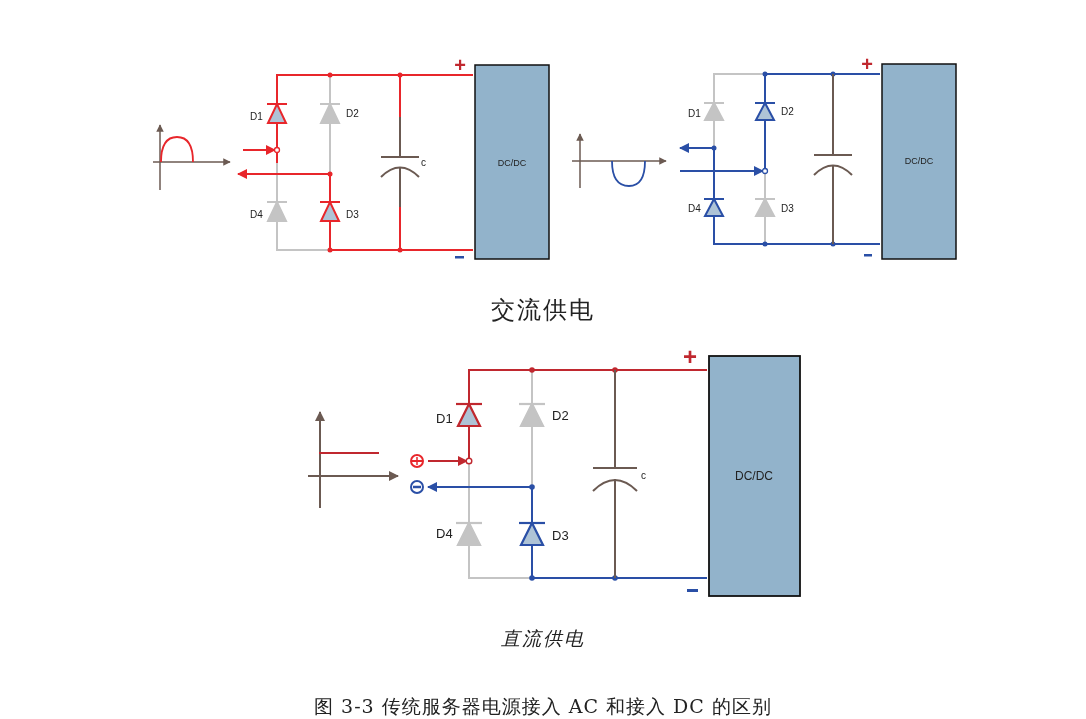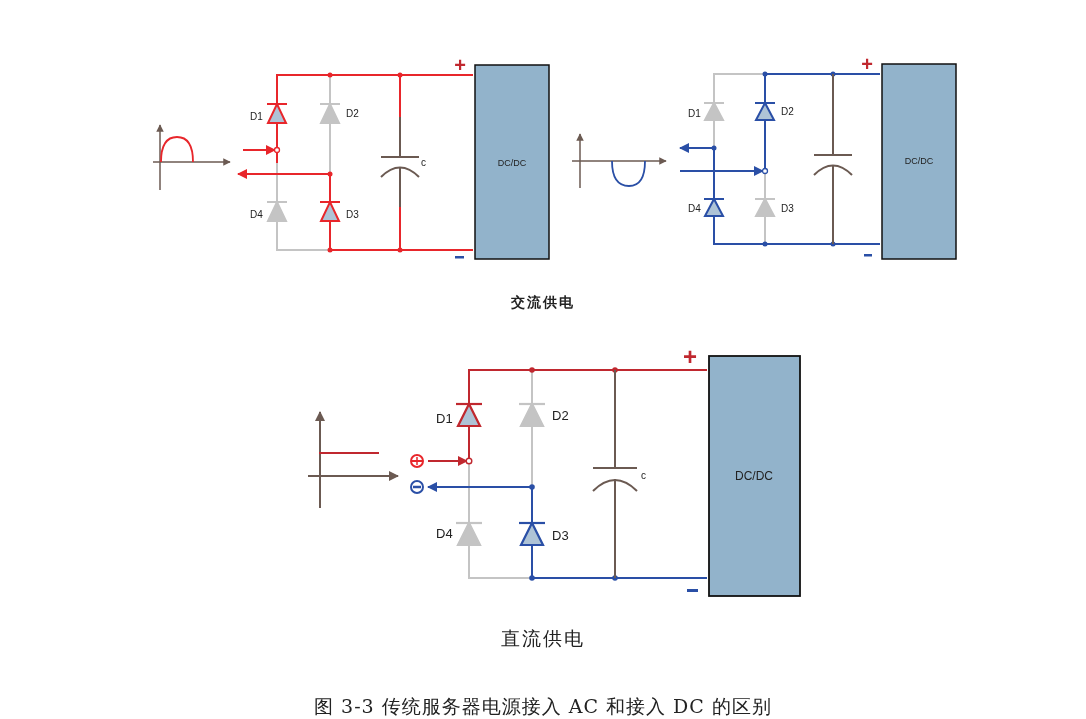--- a/index.html
+++ b/index.html
@@ -3,22 +3,22 @@
 <meta charset="utf-8">
 <style>
   html, body { margin: 0; padding: 0; background: #ffffff; }
   body { width: 1086px; height: 719px; position: relative; overflow: hidden; }
   #canvas { position: absolute; left: 0; top: 0; }
   .lbl { font-family: "Liberation Sans", "DejaVu Sans", sans-serif; font-size: 10px; fill: #222; }
   .lbl-big { font-family: "Liberation Sans", "DejaVu Sans", sans-serif; font-size: 13px; fill: #222; }
   .box-lbl { font-family: "Liberation Sans", "DejaVu Sans", sans-serif; fill: #222; }
   .caption { position: absolute; left: 0; width: 1086px; text-align: center;
              font-family: "DejaVu Serif", "Liberation Serif", serif; color: #222; }
-  #cap-ac { top: 294px; font-size: 14px; letter-spacing: 2px; font-weight: bold; }
-  #cap-dc { top: 626px; font-size: 19px; letter-spacing: 2px; }
+  #cap-ac { top: 294px; font-size: 24px; letter-spacing: 2px; }
+  #cap-dc { top: 626px; font-size: 19px; letter-spacing: 2px; font-style: italic; }
   #cap-fig { top: 677px; font-size: 19px; letter-spacing: 1px; margin-top: 17px; }
 </style>
 </head>
 <body>
 
 <svg id="canvas" width="1086" height="719" viewBox="0 0 1086 719">
   <defs>
     <marker id="arr-red" viewBox="0 0 10 10" refX="9" refY="5" markerWidth="5" markerHeight="5" orient="auto">
         <path d="M0,0 L10,5 L0,10 z" fill="#e8262b"></path>
       </marker>

